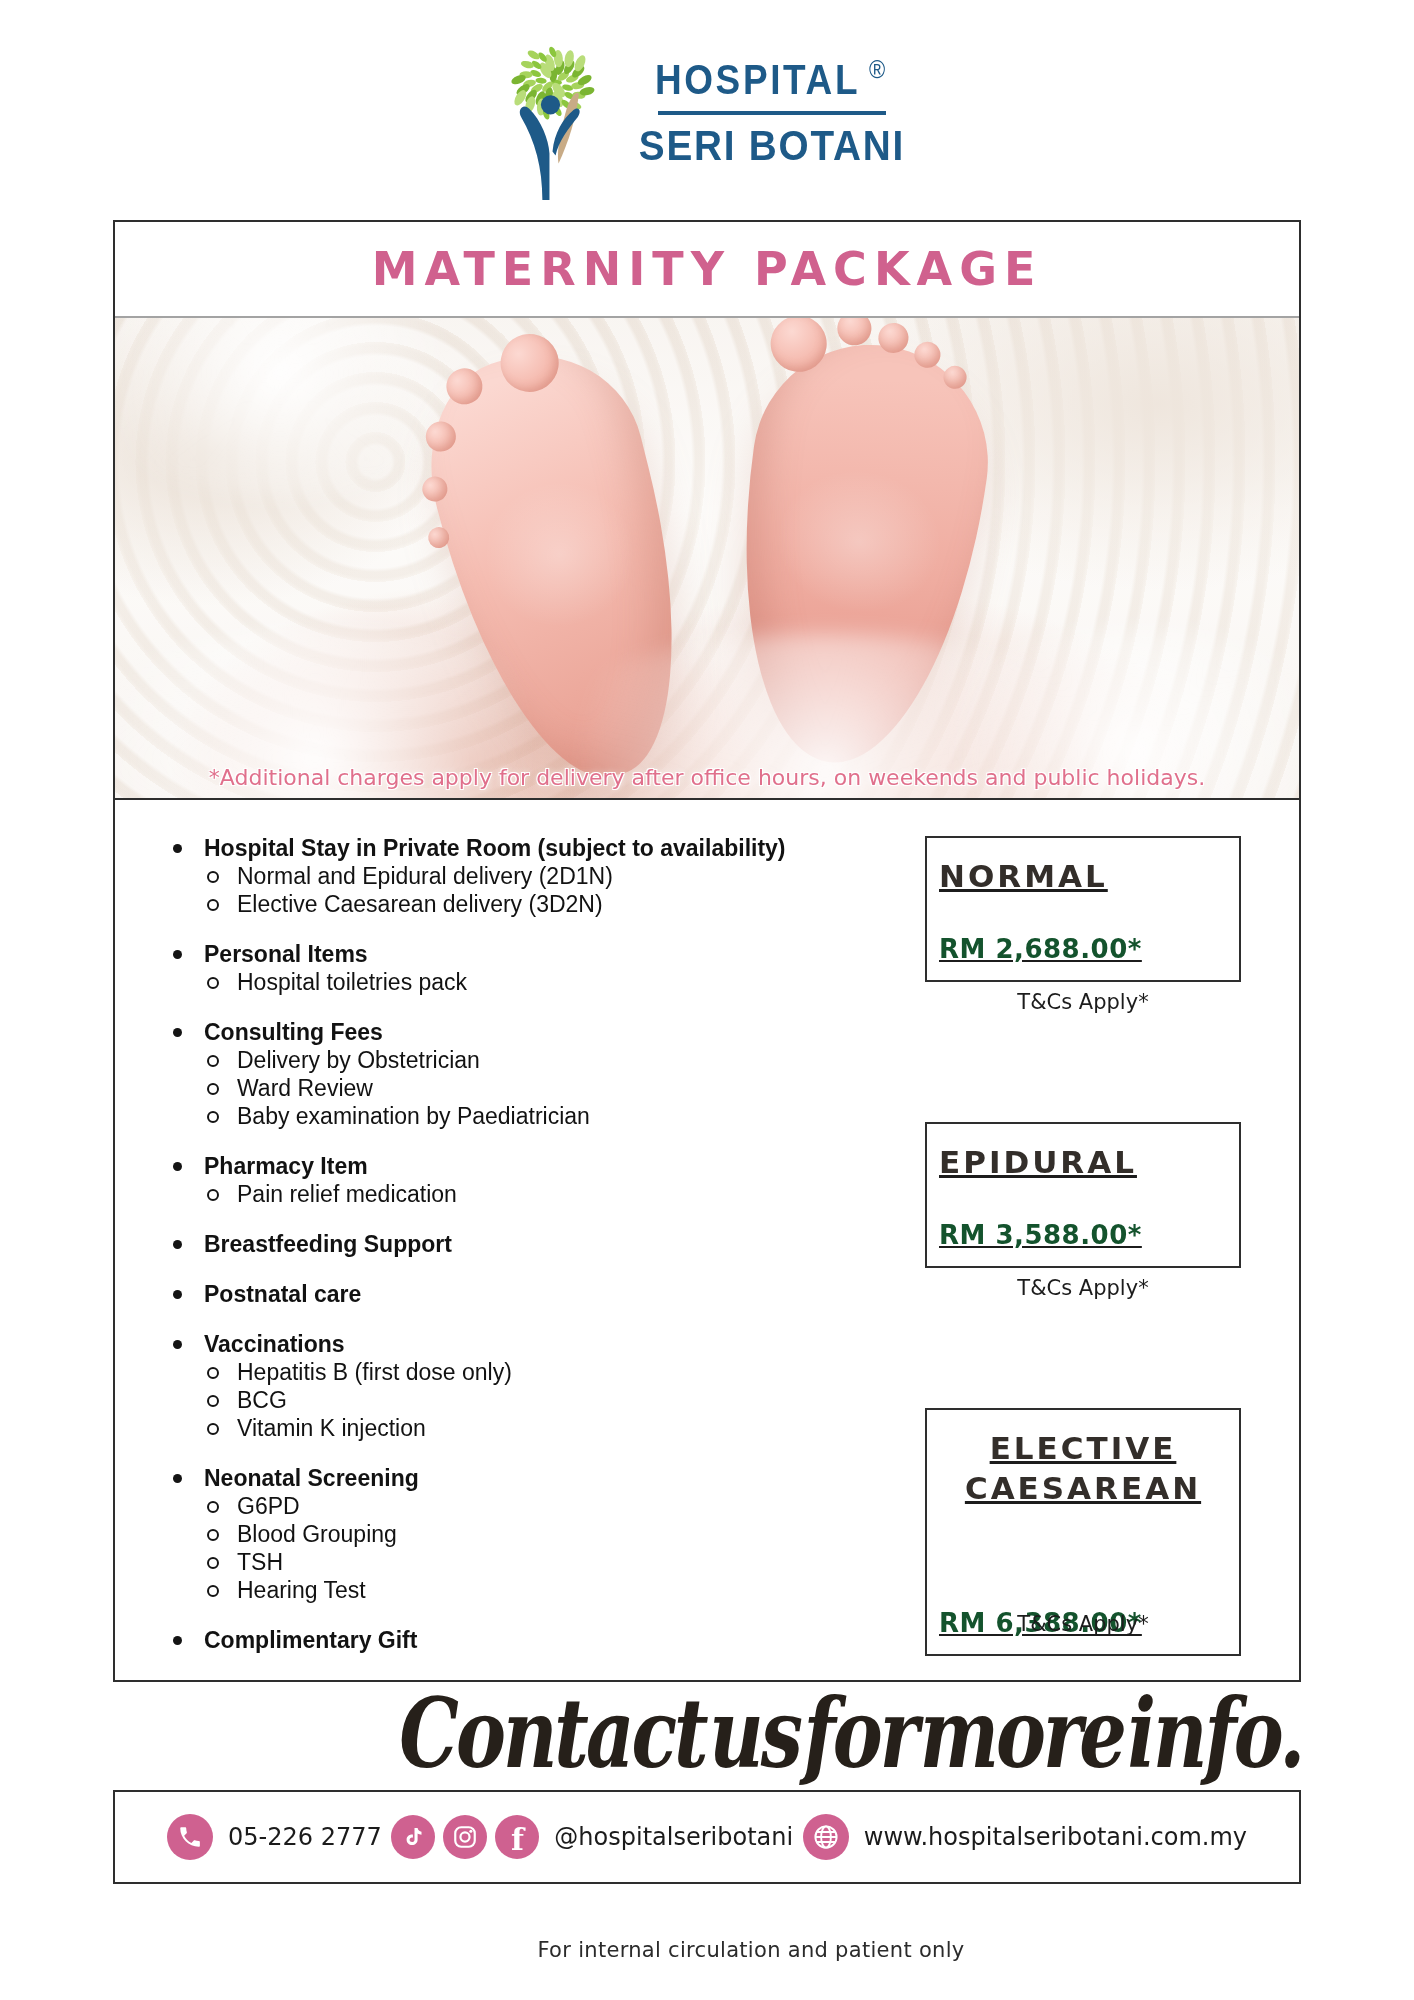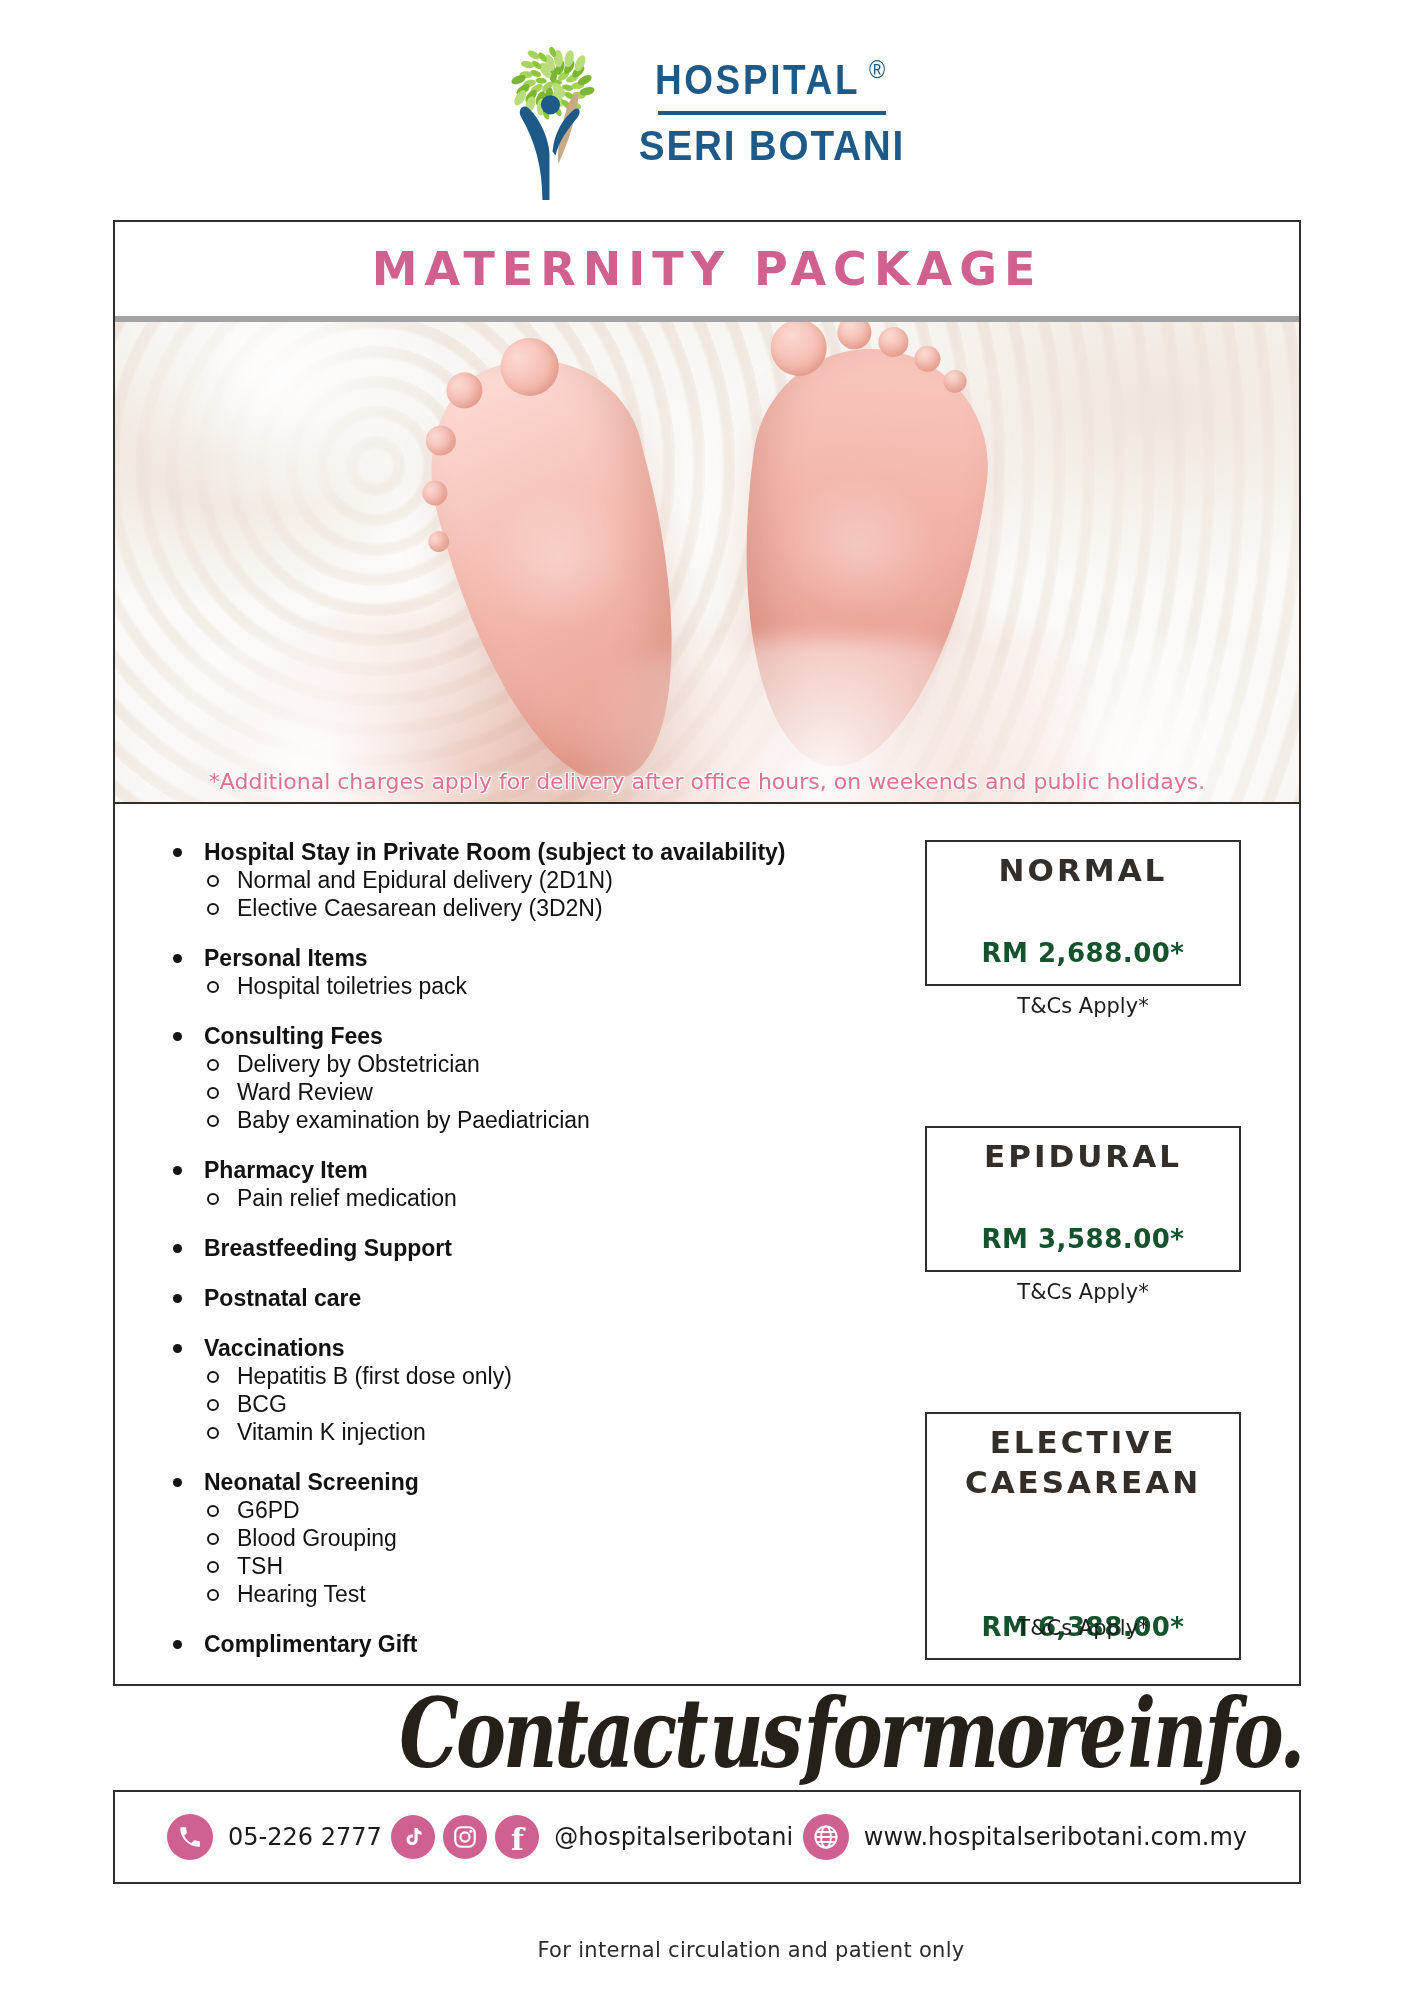--- a/index.html
+++ b/index.html
@@ -14,21 +14,21 @@
   .lt1{position:relative;font-weight:bold;font-size:42px;letter-spacing:3px;color:#1e5a88;
        transform:scaleX(.88);white-space:nowrap;}
   .reg{font-size:25px;position:relative;top:-16px;margin-left:10px;font-weight:normal;}
   .lt-divider{width:228px;height:4px;background:#1e5a88;margin:7px 0 6px;}
   .lt2{font-weight:bold;font-size:43px;letter-spacing:2px;color:#1e5a88;transform:scaleX(.9);
        white-space:nowrap;}
 
   
   .sheet{position:absolute;left:113px;top:220px;width:1188px;border:2px solid #2e2e2e;
          box-sizing:border-box;background:#fff;}
-  .title-band{height:94px;border-bottom:6px solid #a3a3a3;display:flex;align-items:center;
+  .title-band{height:94px;border-bottom:2px solid #a3a3a3;display:flex;align-items:center;
               justify-content:center;}
   .title{font-family:"DejaVu Sans",sans-serif;font-weight:bold;font-size:46px;
          letter-spacing:7px;color:#d0618e;}
 
   
   .photo{position:relative;height:480px;border-bottom:2px solid #2e2e2e;overflow:hidden;
     background:
       radial-gradient(ellipse 430px 250px at 30% 92%, rgba(219,144,124,.55), rgba(219,144,124,0) 70%),
       radial-gradient(ellipse 520px 300px at 63% 100%, rgba(226,156,138,.5), rgba(226,156,138,0) 70%),
       radial-gradient(ellipse 340px 220px at 8% 28%, rgba(233,222,211,.9), rgba(233,222,211,0) 70%),
@@ -77,22 +77,22 @@
   .bullet-dot-icon{width:9px;height:9px;border-radius:50%;background:#141414;display:inline-block;
      margin:10px 22px 0 0;flex-shrink:0;}
   .inclusion-label{font-weight:bold;font-size:23px;line-height:28px;color:#121212;}
   .inclusion-sublist{list-style:none;margin:0;padding:0 0 0 34px;text-align:right;}
   .inclusion-subitem{display:flex;align-items:flex-start;}
   .bullet-circle-icon{width:8px;height:8px;border:2px solid #141414;border-radius:50%;
      display:inline-block;margin:9px 18px 0 0;flex-shrink:0;background:#fff;}
   .inclusion-subtext{font-size:23px;line-height:28px;color:#121212;}
 
   .price-card{position:absolute;left:810px;width:316px;border:2px solid #2e2e2e;background:#fff;
-     box-sizing:border-box;display:flex;flex-direction:column;align-items:center;
-     justify-content:space-between;padding:8px 12px 16px;}
+     box-sizing:border-box;display:flex;flex-direction:column;align-items:flex-start;
+     justify-content:space-between;padding:18px 12px 16px;text-decoration:underline;}
   .pc1{top:36px;height:146px;}
   .pc2{top:322px;height:146px;}
   .pc3{top:608px;height:248px;gap:20px;}
   .price-name{font-family:"DejaVu Sans",sans-serif;font-weight:bold;font-size:31px;
      letter-spacing:3px;color:#332e2a;text-align:center;line-height:40px;}
   .price-value{font-family:"DejaVu Sans",sans-serif;font-weight:bold;font-size:26px;
      letter-spacing:.5px;color:#14532d;white-space:nowrap;}
   .price-terms{position:absolute;left:810px;width:316px;text-align:center;
      font-family:"DejaVu Sans",sans-serif;font-size:21px;color:#1c1c1c;}
   .pt1{top:190px;}

